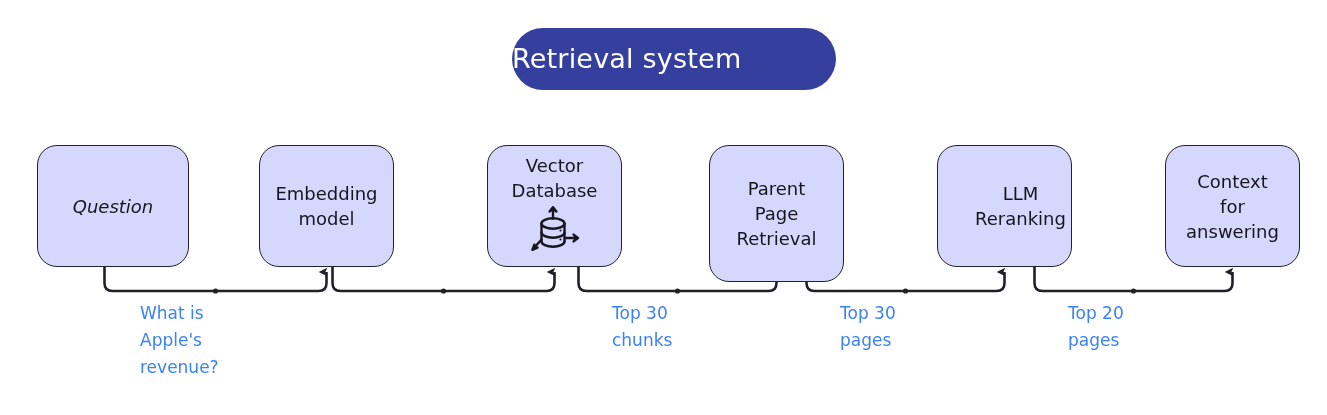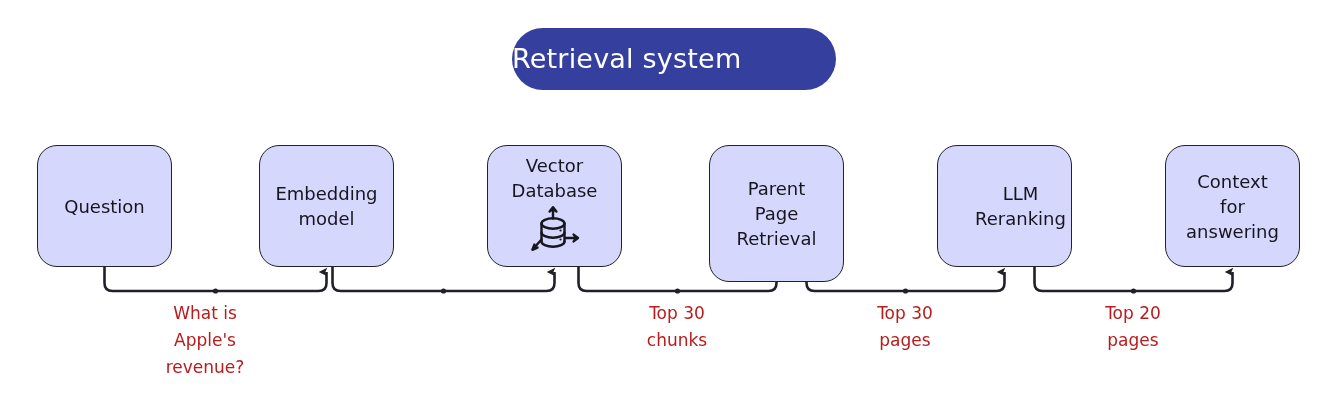--- a/index.html
+++ b/index.html
@@ -70,22 +70,21 @@
   .node-icon {
     margin-top: 2px;
     line-height: 0;
   }
 
   
   .edge-label {
     position: absolute;
     font-size: 17px;
     line-height: 27px;
-    color: #b91c1c;
-    text-align: center;
+    color: #3b82f6;
     white-space: pre-line;
   }
 
   
   #connector-layer {
     position: absolute;
     left: 0;
     top: 0;
     width: 1327px;
     height: 415px;
@@ -127,21 +126,21 @@
       <path d="M806.5 267 L806.5 283 Q806.5 291 814.5 291 L996.5 291 Q1004.5 291 1004.5 283 L1004.5 272" fill="none" stroke="#20202a" stroke-width="2.6" marker-end="url(#arrow-up)"></path>
       <circle cx="905.5" cy="291" r="2.6" fill="#20202a"></circle>
     </g>
 
     <g>
       <path d="M1034.5 267 L1034.5 283 Q1034.5 291 1042.5 291 L1224.5 291 Q1232.5 291 1232.5 283 L1232.5 272" fill="none" stroke="#20202a" stroke-width="2.6" marker-end="url(#arrow-up)"></path>
       <circle cx="1133.5" cy="291" r="2.6" fill="#20202a"></circle>
     </g>
   </svg>
 
-  <div class="node" style="left:37px;  top:145px; width:135px; height:122px;">
+  <div class="node" style="left:37px;  top:145px; width:152px; height:122px;font-style:italic;">
     <span class="node-label">Question</span>
   </div>
 
   <div class="node has-icon" style="left:487px; top:145px; width:135px; height:122px;">
     <span class="node-label">Vector
 Database</span>
     <span class="node-icon">
       <svg width="56" height="52" viewBox="0 0 56 52" aria-hidden="true">
         <g fill="none" stroke="#16161e" stroke-width="2.4" stroke-linecap="round" stroke-linejoin="round">
 

